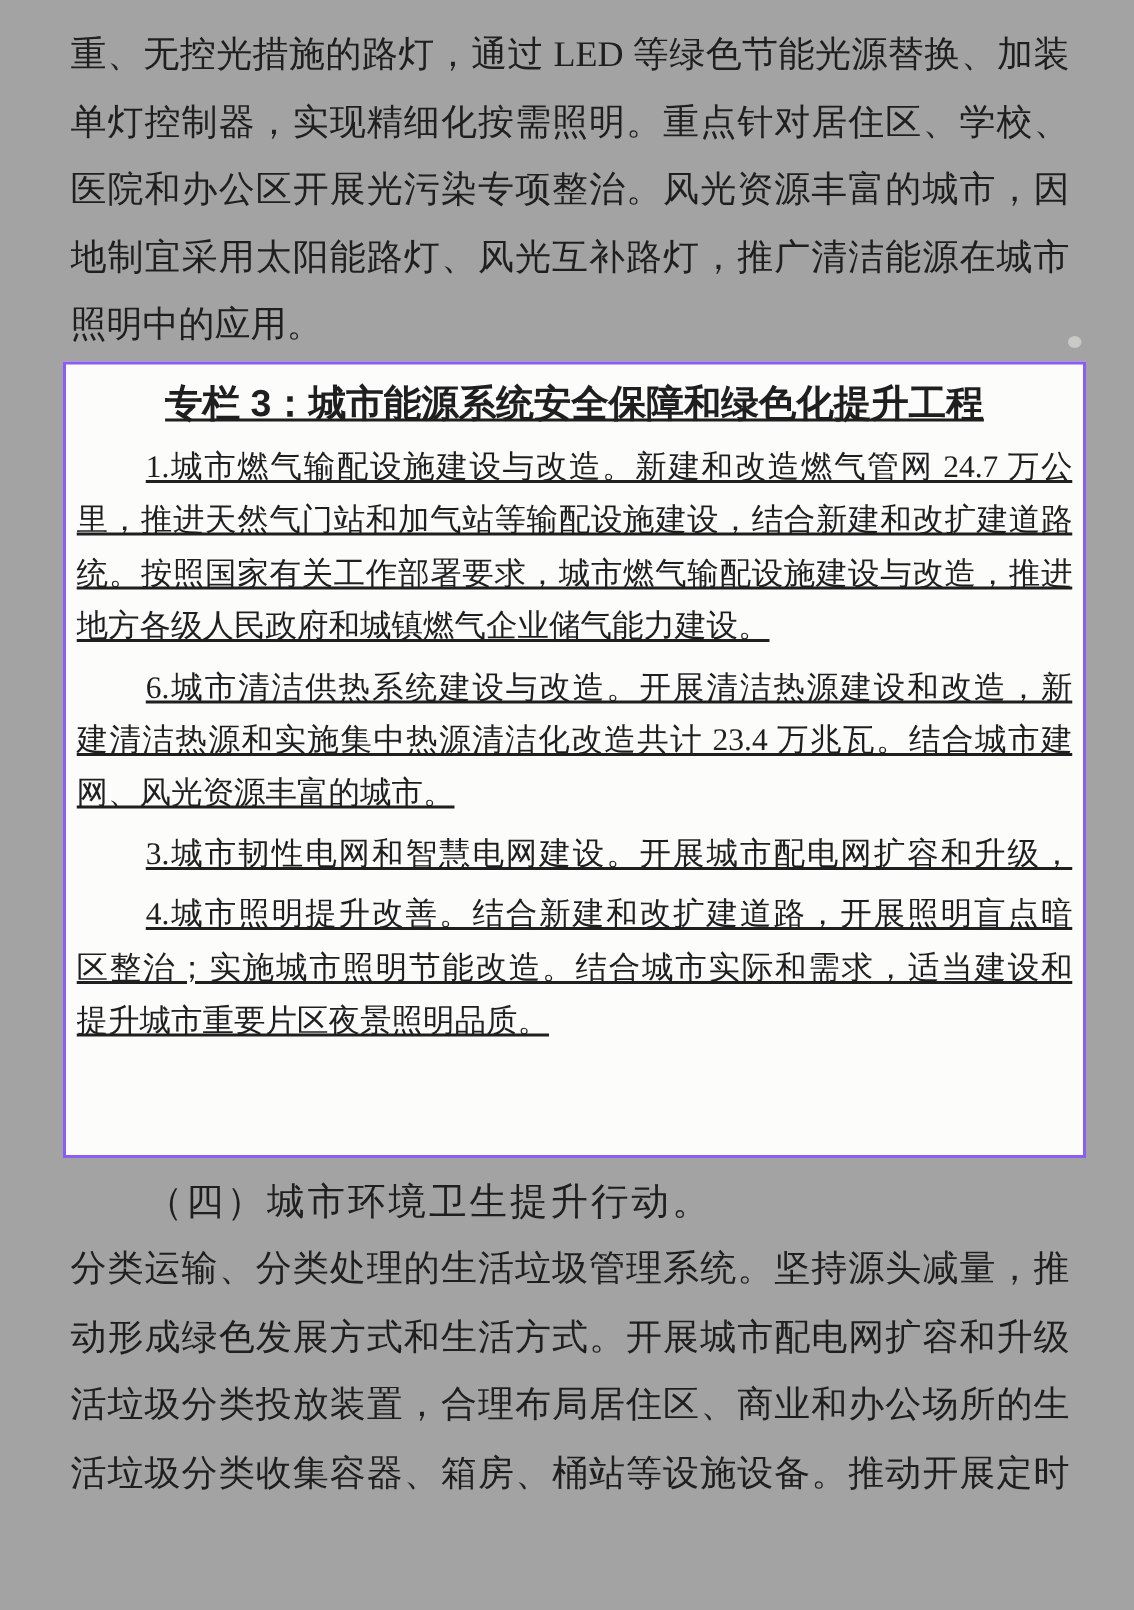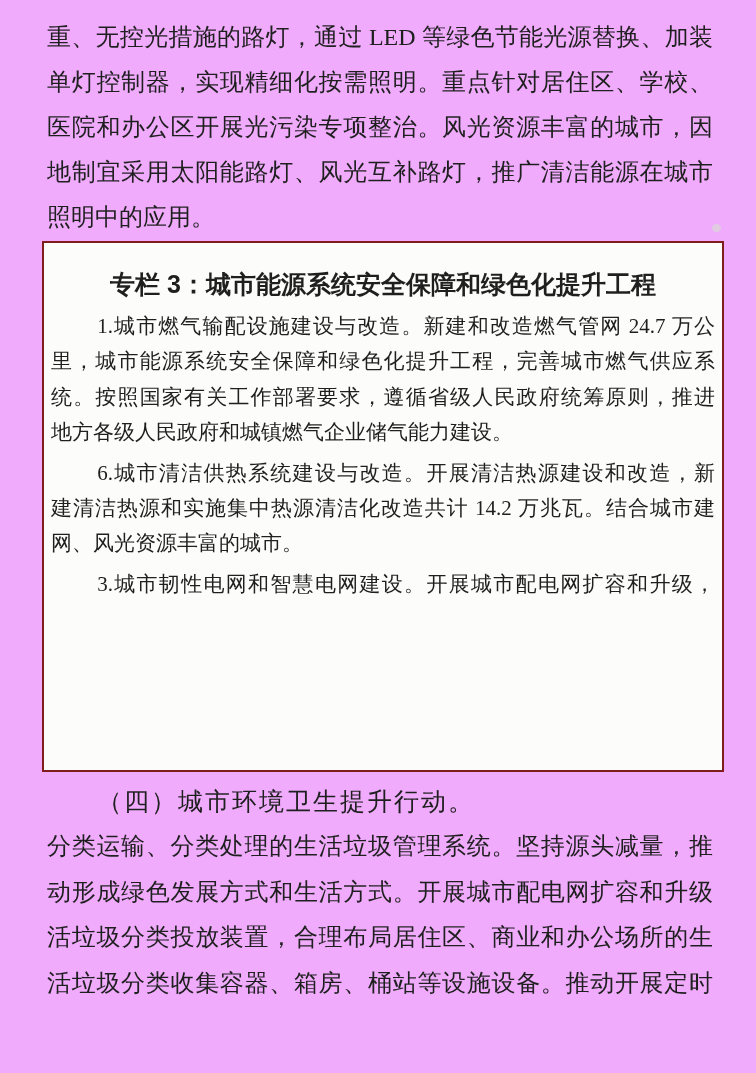--- a/index.html
+++ b/index.html
@@ -4,21 +4,21 @@
 <style>
   html, body {
     margin: 0;
     padding: 0;
     background: #fcfcfa;
   }
   .page {
     position: relative;
     width: 756px;
     height: 1073px;
-    background: #f0abfc;
+    background: #a3a3a3;
     color: #1f1f1f;
     font-family: "Liberation Serif", "DejaVu Serif", serif;
     overflow: hidden;
   }
   
   .line {
     text-align: justify;
     text-align-last: justify;
     -moz-text-align-last: justify;
     text-justify: inter-character;
@@ -42,23 +42,24 @@
     line-height: 45px;
   }
   
   .feature-box {
     position: absolute;
     left: 42px;
     top: 241px;
     width: 682px;
     height: 531px;
     box-sizing: border-box;
-    border: 2px solid #7f1d1d;
-    padding: 18px 7px 0 7px;
+    border: 2px solid #8b5cf6;
+    padding: 3px 7px 0 7px;
     background: #fcfcfa;
+    text-decoration: underline;
   }
   .box-title {
     font-family: "Liberation Sans", "DejaVu Sans", sans-serif;
     font-weight: bold;
     font-size: 25px;
     line-height: 46px;
     text-align: center;
     margin: 0 0 2px 0;
     white-space: nowrap;
     overflow: hidden;
@@ -120,35 +121,40 @@
     <div class="line last">照明中的应用。</div>
   </div>
 
   <div class="speck"></div>
 
   <div class="feature-box">
     <div class="box-title">专栏 3：城市能源系统安全保障和绿色化提升工程</div>
 
     <div class="bp">
       <div class="line first-indent">1.城市燃气输配设施建设与改造。新建和改造燃气管网 24.7 万公</div>
-      <div class="line">里，城市能源系统安全保障和绿色化提升工程，完善城市燃气供应系</div>
-      <div class="line">统。按照国家有关工作部署要求，遵循省级人民政府统筹原则，推进</div>
+      <div class="line">里，推进天然气门站和加气站等输配设施建设，结合新建和改扩建道路</div>
+      <div class="line">统。按照国家有关工作部署要求，城市燃气输配设施建设与改造，推进</div>
       <div class="line last">地方各级人民政府和城镇燃气企业储气能力建设。</div>
     </div>
 
     <div class="bp">
       <div class="line first-indent">6.城市清洁供热系统建设与改造。开展清洁热源建设和改造，新</div>
-      <div class="line">建清洁热源和实施集中热源清洁化改造共计 14.2 万兆瓦。结合城市建</div>
+      <div class="line">建清洁热源和实施集中热源清洁化改造共计 23.4 万兆瓦。结合城市建</div>
       <div class="line last">网、风光资源丰富的城市。</div>
     </div>
 
     <div class="bp">
       <div class="line first-indent">3.城市韧性电网和智慧电网建设。开展城市配电网扩容和升级，</div>
     </div>
 
+    <div class="bp">
+      <div class="line first-indent">4.城市照明提升改善。结合新建和改扩建道路，开展照明盲点暗</div>
+      <div class="line">区整治；实施城市照明节能改造。结合城市实际和需求，适当建设和</div>
+      <div class="line last">提升城市重要片区夜景照明品质。</div>
+    </div>
   </div>
 
   <div class="bottom-block">
     <div class="section-heading">（四）城市环境卫生提升行动。</div>
     <div class="line">分类运输、分类处理的生活垃圾管理系统。坚持源头减量，推</div>
     <div class="line">动形成绿色发展方式和生活方式。开展城市配电网扩容和升级</div>
     <div class="line">活垃圾分类投放装置，合理布局居住区、商业和办公场所的生</div>
     <div class="line">活垃圾分类收集容器、箱房、桶站等设施设备。推动开展定时</div>
   </div>
 

